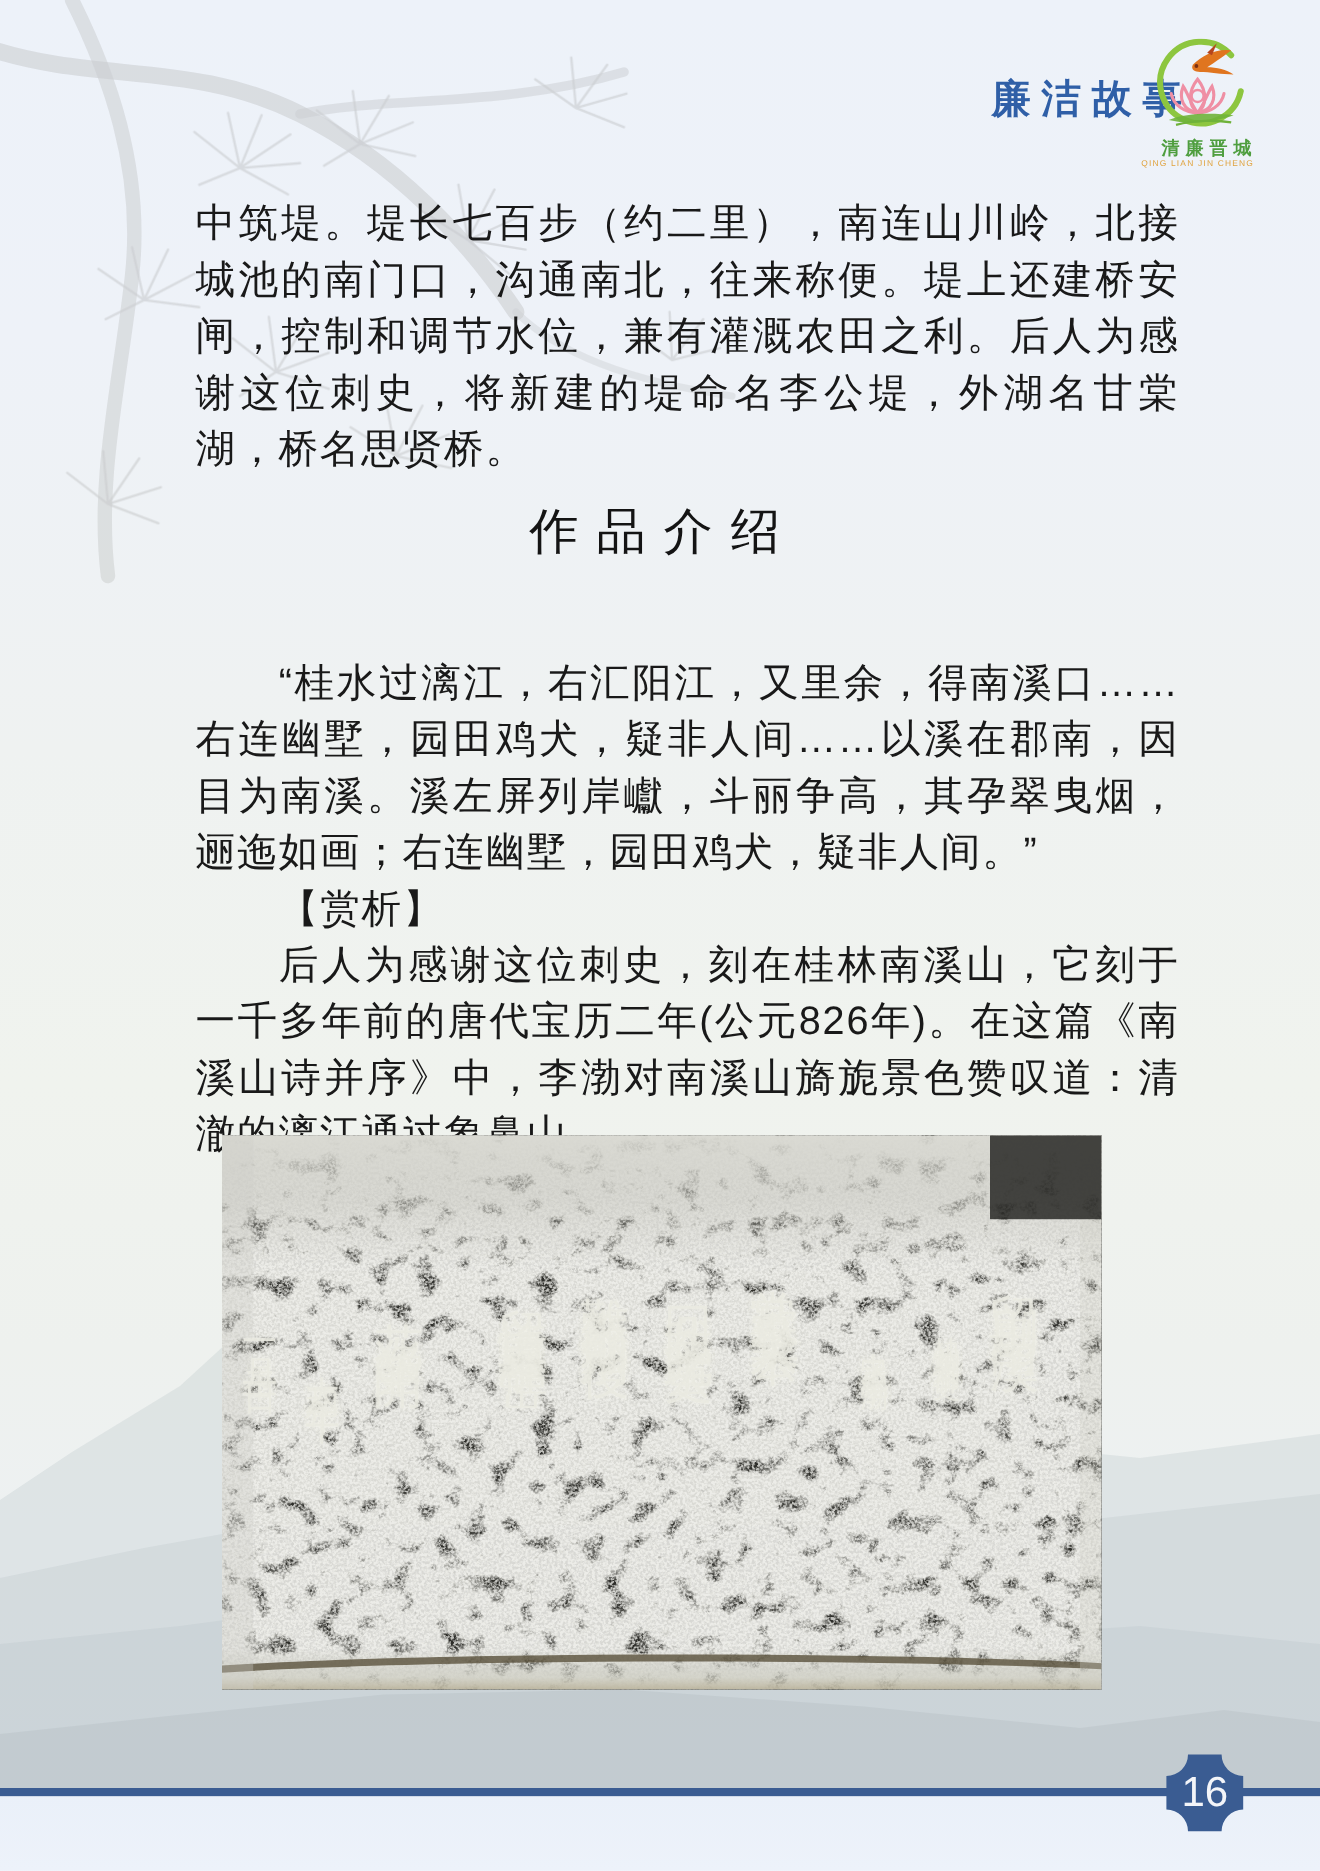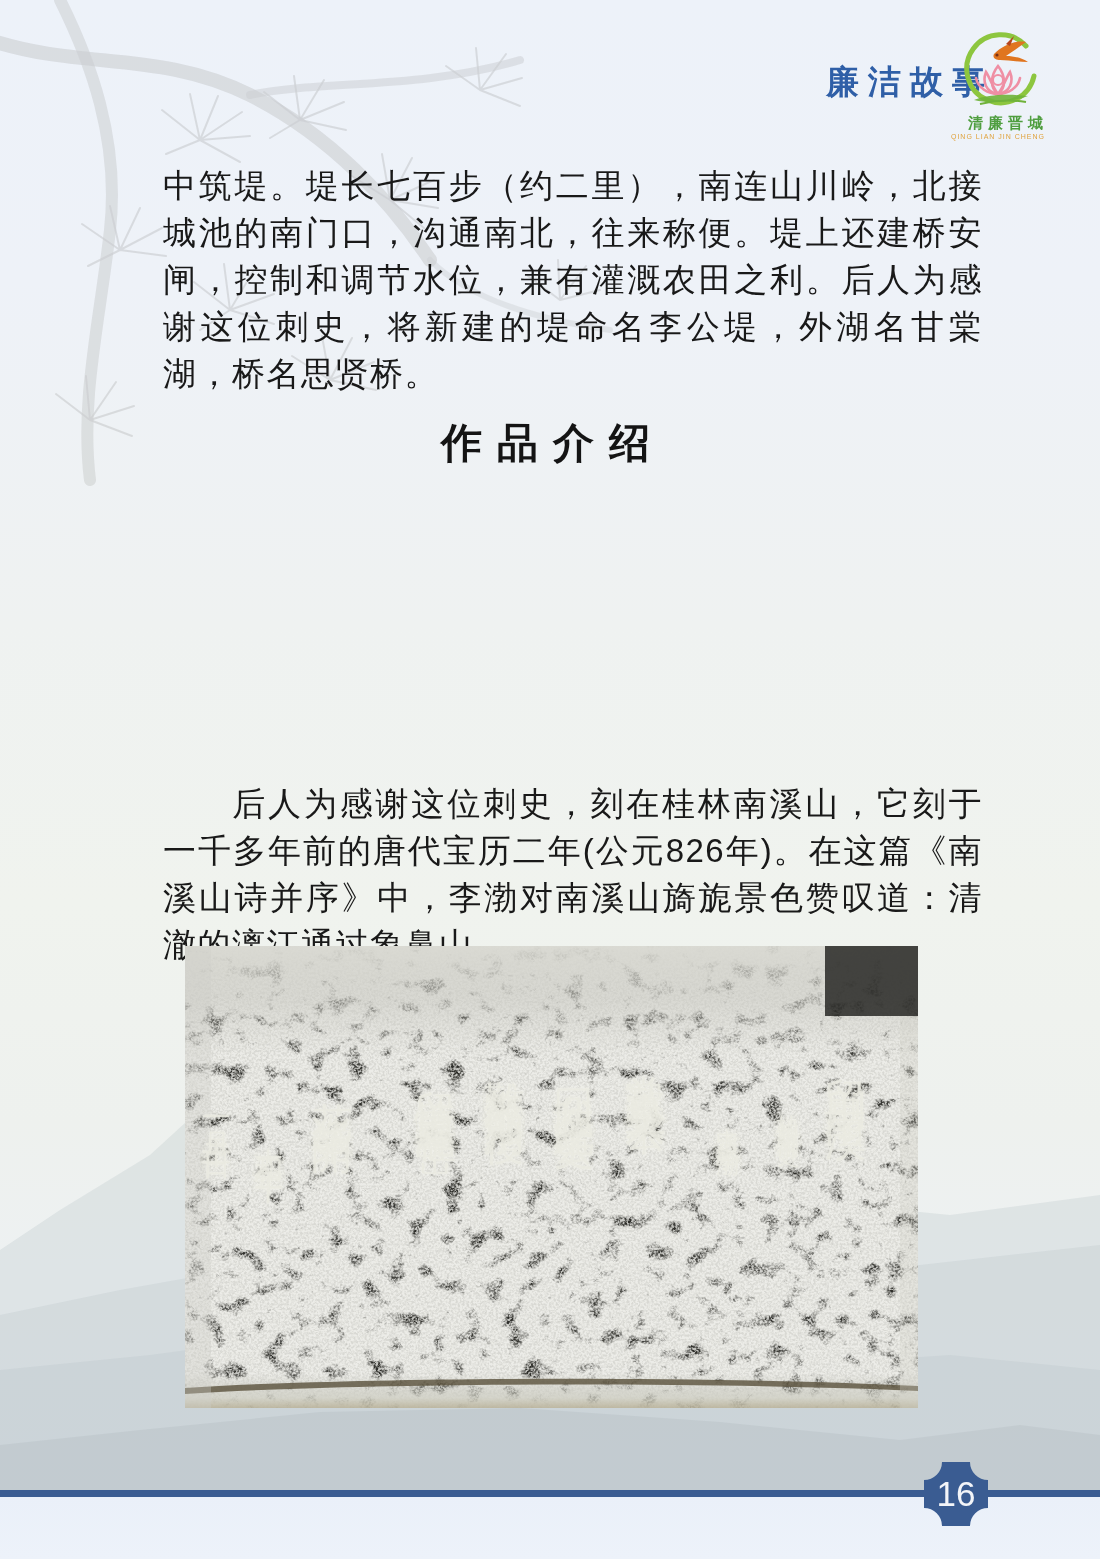--- a/index.html
+++ b/index.html
@@ -15,42 +15,42 @@
   .logo-name{position:absolute;top:82px;left:0;width:100px;text-align:right;
     color:#4f9e3f;font-size:15px;font-weight:bold;letter-spacing:5px;
     font-family:"Liberation Serif", serif;white-space:nowrap;}
   .logo-sub{position:absolute;top:101px;left:0;width:100px;text-align:center;
     color:#e0a23c;font-size:7px;letter-spacing:1px;white-space:nowrap;}
   .body-text{position:absolute;left:143px;width:820px;color:#191919;
     font-size:33px;line-height:47px;letter-spacing:1.5px;
     text-align:justify;text-justify:inter-character;margin-left:20px;}
   .indent{text-indent:2.1em;}
   .sec-title{position:absolute;left:143px;width:820px;top:416px;text-align:center;
-    color:#141414;font-size:41px;font-weight:700;letter-spacing:15px;}
+    color:#141414;font-size:41px;font-weight:400;letter-spacing:15px;}
   .photo{position:absolute;left:185px;top:946px;width:733px;height:462px;
     overflow:hidden;background:#34342f;}
   .photo svg{position:absolute;inset:0;}
   .stone-col{position:absolute;writing-mode:vertical-rl;text-orientation:upright;
     color:#ebebe2;font-family:"DejaVu Serif", serif;opacity:.9;
     text-shadow:0 0 4px rgba(240,240,230,.55), 0 0 1px rgba(255,255,255,.6);}
   .c1{left:632px;top:98px;font-size:42px;letter-spacing:14px;}
   .c2{left:588px;top:150px;font-size:23px;letter-spacing:5px;}
   .c3{left:528px;top:164px;font-size:23px;letter-spacing:5px;}
   .c4{left:434px;top:96px;font-size:41px;letter-spacing:9px;}
   .c5{left:362px;top:110px;font-size:41px;letter-spacing:9px;}
   .c6{left:292px;top:102px;font-size:41px;letter-spacing:9px;}
   .c7{left:224px;top:112px;font-size:41px;letter-spacing:9px;}
   .c8{left:120px;top:124px;font-size:41px;letter-spacing:11px;}
   .c9{left:64px;top:178px;font-size:29px;letter-spacing:7px;}
   .c10{left:12px;top:156px;font-size:29px;letter-spacing:7px;}
   .footer-line{position:absolute;left:0;top:1490px;width:1100px;height:7px;
     background:#3a5c92;}
   .footer-below{position:absolute;left:0;top:1497px;width:1100px;height:62px;
     background:linear-gradient(180deg,#eaf0f9,#edf2fa);}
-  .page-badge{position:absolute;left:922px;top:1460px;width:68px;height:68px;}
+  .page-badge{position:absolute;left:970px;top:1460px;width:68px;height:68px;}
   .page-badge .num{position:absolute;inset:0;display:flex;align-items:center;
     justify-content:center;color:#f3f5f9;font-size:35px;
     font-family:"Liberation Sans", sans-serif;}
 </style>
 </head>
 <body>
 
 <div class="page">
 
   <svg class="watermark" style="left:0;top:0;opacity:.4;" width="620" height="500" viewBox="0 0 620 500">
@@ -121,21 +121,23 @@
     </svg>
     <div class="logo-name">清廉晋城</div>
     <div class="logo-sub">QING LIAN JIN CHENG</div>
   </div>
 
   <div class="body-text" style="top:162px;">中筑堤。堤长七百步（约二里），南连山川岭，北接城池的南门口，沟通南北，往来称便。堤上还建桥安闸，控制和调节水位，兼有灌溉农田之利。后人为感谢这位刺史，将新建的堤命名李公堤，外湖名甘棠湖，桥名思贤桥。</div>
 
   <div class="sec-title">作品介绍</div>
 
 
+  <div class="body-text indent" style="top:545px;">“桂水过漓江，右汇阳江，又里余，得南溪口……右连幽墅，园田鸡犬，疑非人间……以溪在郡南，因目为南溪。溪左屏列岸巘，斗丽争高，其孕翠曳烟，逦迤如画；右连幽墅，园田鸡犬，疑非人间。”</div>
 
+  <div class="body-text indent" style="top:733px;">【赏析】</div>
 
   <div class="body-text indent" style="top:780px;">后人为感谢这位刺史，刻在桂林南溪山，它刻于一千多年前的唐代宝历二年(公元826年)。在这篇《南溪山诗并序》中，李渤对南溪山旖旎景色赞叹道：清澈的漓江通过象鼻山</div>
 
   <div class="photo">
     <svg width="733" height="462" viewBox="0 0 733 462" preserveAspectRatio="none">
       <defs>
         <filter id="blotch" x="0" y="0" width="100%" height="100%">
           <feTurbulence type="fractalNoise" baseFrequency="0.05 0.06" numOctaves="4" seed="9"></feTurbulence>
           <feColorMatrix type="matrix" values="0 0 0 0 0.84  0 0 0 0 0.84  0 0 0 0 0.80  2.2 2.2 2.2 0 -2.1"></feColorMatrix>
         </filter>

